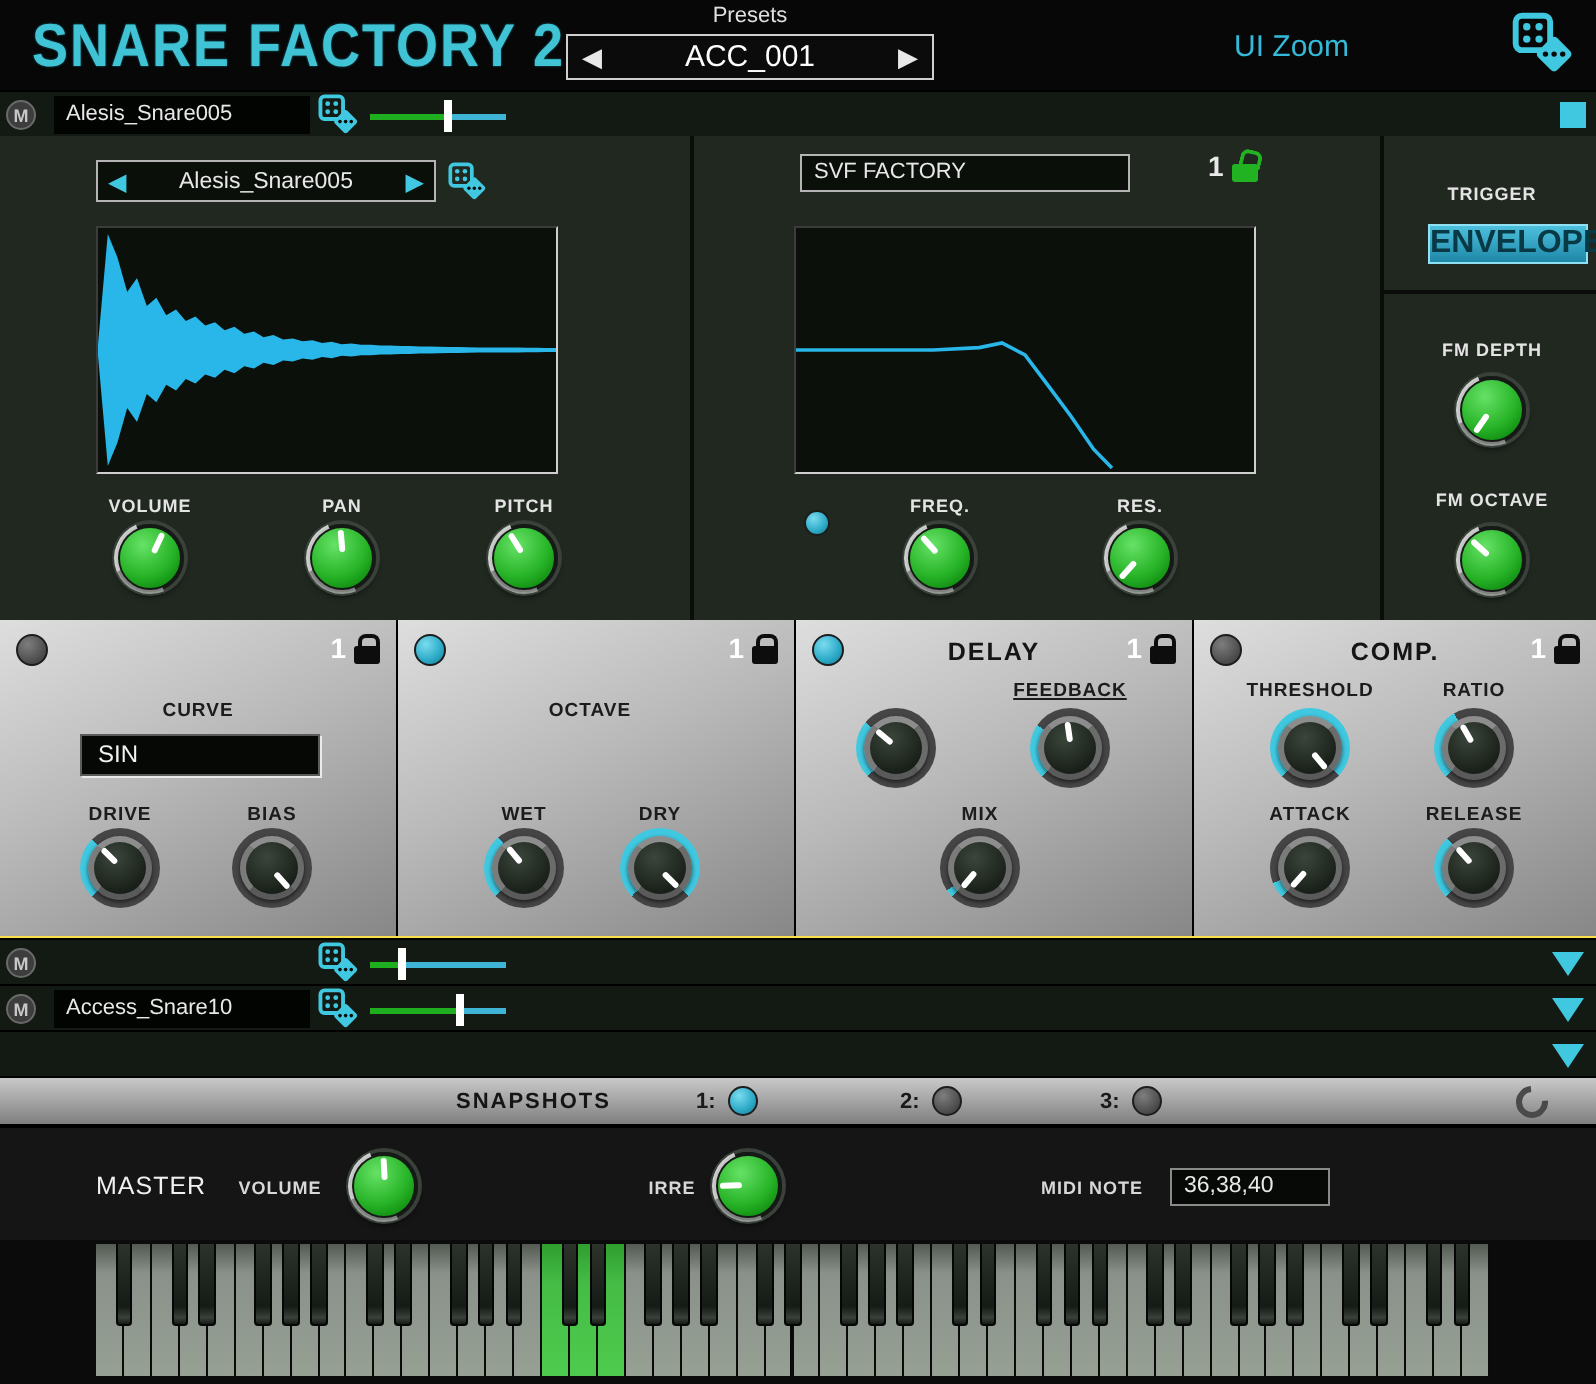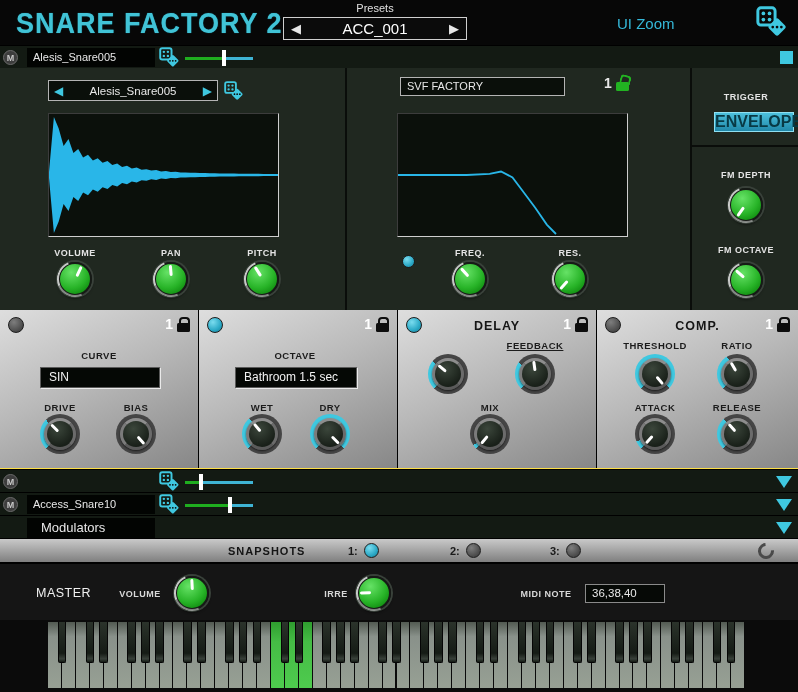--- a/index.html
+++ b/index.html
@@ -101,21 +101,21 @@
   
   #snapbar { position:absolute; left:0; top:538px; width:798px; height:24px;
              background:linear-gradient(180deg,#c9c9c9,#7f7f7f); border-top:1px solid #000; }
   #snapbar .title { position:absolute; left:228px; top:6px; font-size:11px; font-weight:bold; letter-spacing:1px; color:#151515; }
   .snap-num { position:absolute; top:6px; font-size:11px; font-weight:bold; color:#1a1a1a; }
   .cycle-icon { position:absolute; left:758px; top:4px; width:16px; height:16px; border:3px solid #4a4a4a;
                 border-radius:50%; border-top-color:transparent; transform:rotate(40deg); }
 
   
   #master { position:absolute; left:0; top:562px; width:798px; height:58px; background:#151515; border-top:2px solid #000; }
-  #master .mtitle { position:absolute; left:36px; top:22px; font-size:12.5px; letter-spacing:.5px; color:#f0f0f0; }
+  #master .mtitle { position:absolute; left:48px; top:22px; font-size:12.5px; letter-spacing:.5px; color:#f0f0f0; }
   #master .mlabel { position:absolute; top:25px; width:56px; text-align:center; font-size:9px; font-weight:bold;
                     letter-spacing:.5px; color:#d8d8d8; }
   #midi-field { position:absolute; left:585px; top:20px; width:80px; height:19px; background:#060906;
                 border:1px solid #8a8a8a; color:#e8e8e8; font-size:11.5px; line-height:17px; padding-left:6px; }
 
   
   #kbd-strip { position:absolute; left:0; top:620px; width:798px; height:72px; background:#0b0b0b; }
   #keyboard { position:absolute; left:48px; top:2px; width:697px; height:66px; }
   .wkey { position:absolute; top:0; height:66px; border-right:1px solid #0a0a0a;
           background:linear-gradient(180deg,#525a52 0%, #89918a 22%, #97a094 100%); }
@@ -292,21 +292,20 @@
         </div>
     </div>
 
     <div class="fx-panel" style="left:199px; width:198px;">
       <div class="led fx-led on"></div>
       <div class="slot" style="right:8px;">
         <span class="num">1</span>
         <span class="lock"></span>
         </div>
       <div class="fx-label" style="left:51px; top:40px;">OCTAVE</div>
-      <div class="fx-field" style="left:36px; top:57px; width:122px;">Bathroom 1.5 sec</div>
       <div class="fx-label" style="left:18px; top:92px;">WET</div>
       <div class="fx-label" style="left:86px; top:92px;">DRY</div>
       <div class="knob dark" style="left:43px; top:104px;">
         <div class="ring" style="background: conic-gradient(from -135deg, rgb(63, 200, 224) 95deg, rgb(69, 69, 69) 0deg);"></div>
           <div class="face"></div>
           <div class="ptr-wrap" style="transform: rotate(-40deg);">
             <div class="ptr"></div>
           </div>
         </div>
       <div class="knob dark" style="left:111px; top:104px;">
@@ -412,21 +411,20 @@
         <use href="#dice-icon"></use>
       </svg>
     <div class="hslider">
       <div class="tr-c"></div>
         <div class="tr-g" style="width: 66%;"></div>
         <div class="handle" style="left: calc(66% - 2px);"></div>
       </div>
     <div class="expand-tri"></div>
   </div>
   <div class="strip" style="top:515px;">
-    <div class="name-field" style="font-size:13px; padding-left:14px; height:20px; line-height:20px;">Modulators</div>
     <div class="expand-tri"></div>
   </div>
 
   <div id="snapbar">
     <div class="title">SNAPSHOTS</div>
     <span class="snap-num" style="left:348px;">1:</span>
     <div class="led on" style="left:364px; top:4px; width:15px; height:15px;"></div>
     <span class="snap-num" style="left:450px;">2:</span>
     <div class="led off" style="left:466px; top:4px; width:15px; height:15px;"></div>
     <span class="snap-num" style="left:550px;">3:</span>

